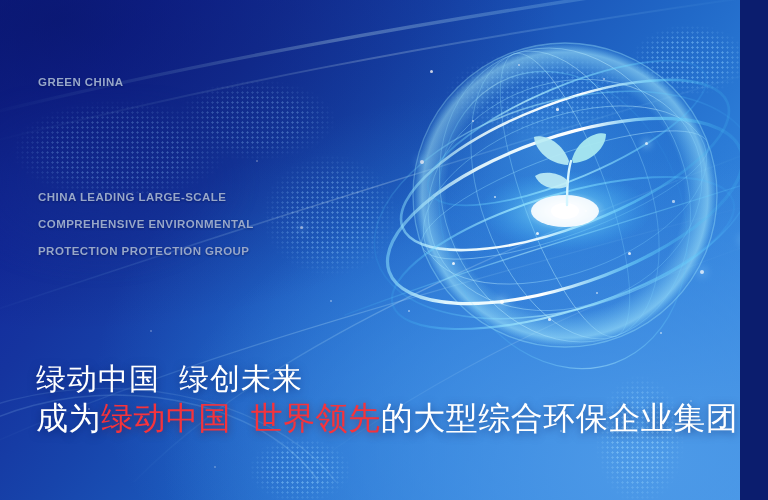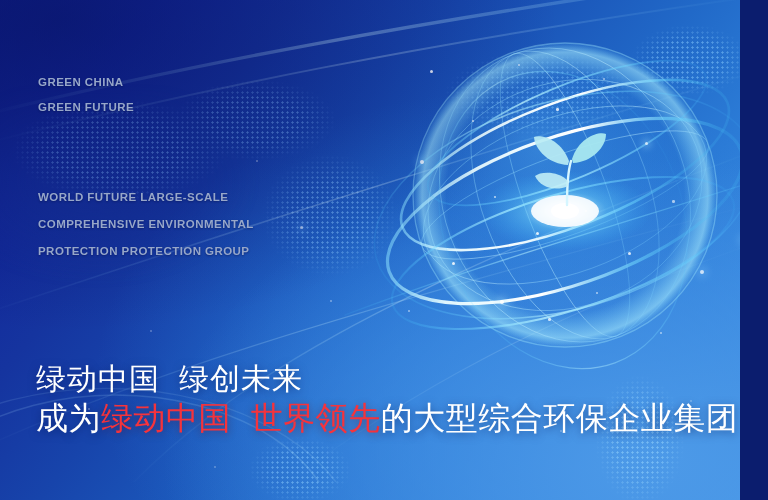--- a/index.html
+++ b/index.html
@@ -255,25 +255,24 @@
     <div class="star" style="left:88px;top:408px;width:2px;height:2px;opacity:.35"></div>
     <div class="star" style="left:214px;top:466px;width:2px;height:2px;opacity:.3"></div>
     <div class="star" style="left:560px;top:430px;width:2px;height:2px;opacity:.35"></div>
     <div class="star" style="left:690px;top:400px;width:2px;height:2px;opacity:.3"></div>
   </div>
 
   <div class="vignette"></div>
 
   <div class="en-block" id="en-top">
     <div class="en-line">GREEN CHINA</div>
-    <div class="en-line">GREEN FUTURE</div>
   </div>
 
   <div class="en-block" id="en-bottom">
-    <div class="en-line">WORLD FUTURE LARGE-SCALE</div>
+    <div class="en-line">CHINA LEADING LARGE-SCALE</div>
     <div class="en-line">COMPREHENSIVE ENVIRONMENTAL</div>
     <div class="en-line">PROTECTION PROTECTION GROUP</div>
   </div>
 
   <div id="headline">
     <div class="cn-line1">绿动中国 绿创未来</div>
     <div class="cn-line2">
       <span>成为</span><span class="accent">绿动中国 世界领先</span><span>的大型综合环保企业集团</span>
     </div>
   </div>

